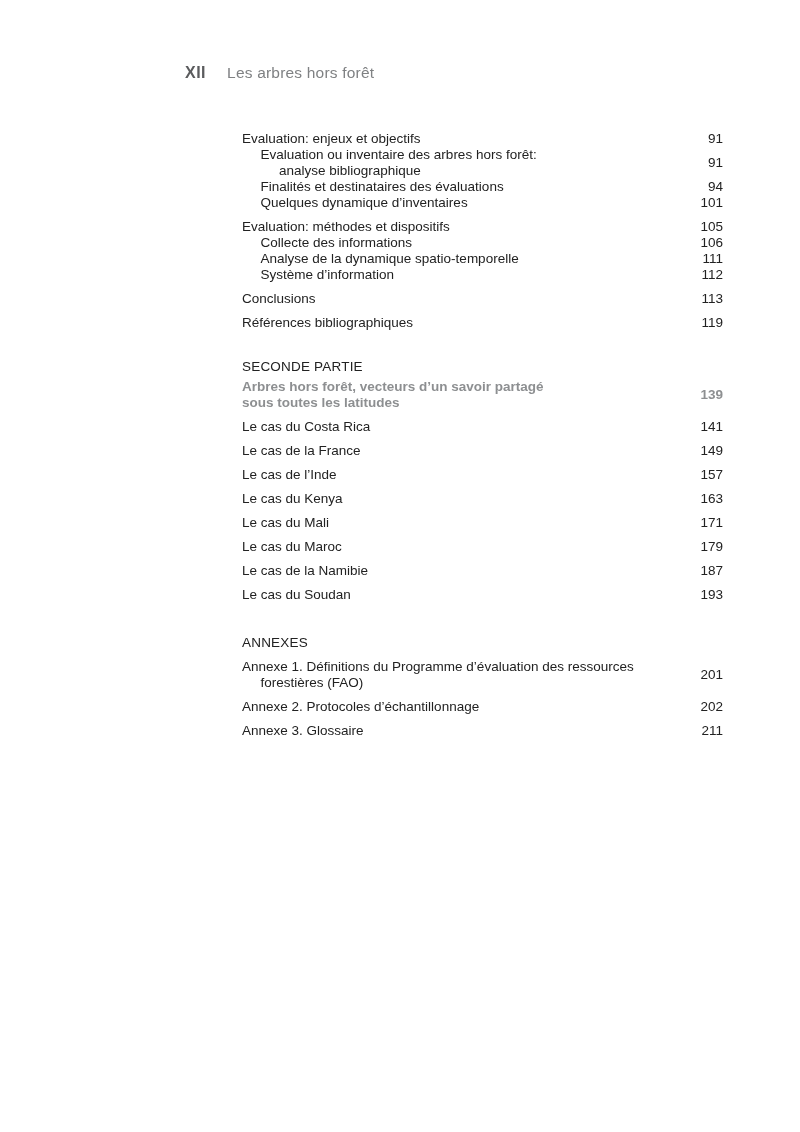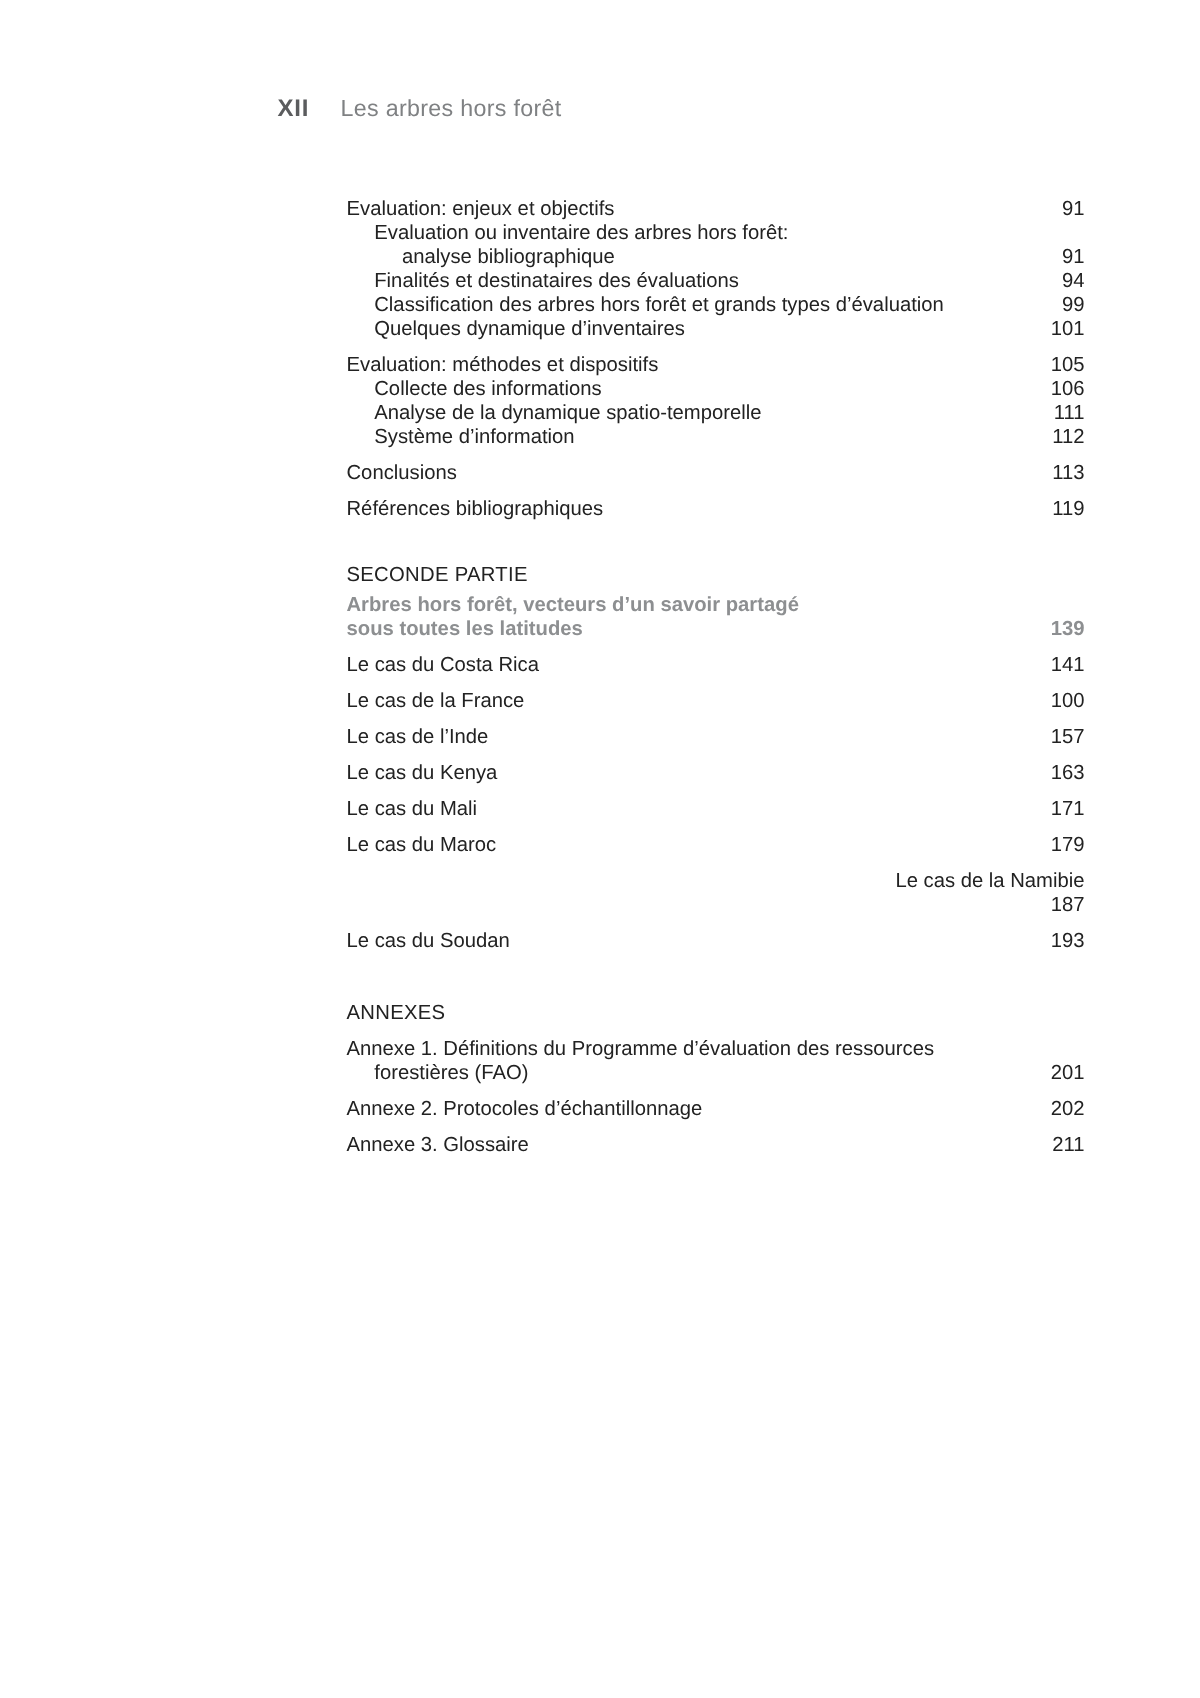--- a/index.html
+++ b/index.html
@@ -40,25 +40,26 @@
   }
   
   .toc {
     position: absolute;
     top: 131px;
     left: 231px;
     width: 492px;
   }
   .row {
     display: flex;
-    align-items: flex-end;
+    align-items: center;
     justify-content: space-between;
     font-size: 13.5px;
     line-height: 16px;
     color: var(--text-color, #222222);
+    margin-left: 11px;
   }
   .row .lbl {
     flex: 1 1 auto;
   }
   .row .lbl .l2 {
     display: block;
     padding-left: 18.5px;
   }
   .row .pg {
     flex: 0 0 auto;
@@ -92,24 +93,20 @@
       </div>
       <div class="row entry">
         <div class="lbl" style="padding-left: 18.5px;"><span class="l1">Evaluation ou inventaire des arbres hors forêt:</span><span class="l2">analyse bibliographique</span></div>
         <div class="pg">91</div>
       </div>
       <div class="row entry">
         <div class="lbl" style="padding-left: 18.5px;"><span class="l1">Finalités et destinataires des évaluations</span></div>
         <div class="pg">94</div>
       </div>
       <div class="row entry">
-        <div class="lbl" style="padding-left: 18.5px;"><span class="l1">Classification des arbres hors forêt et grands types d’évaluation</span></div>
-        <div class="pg">99</div>
-      </div>
-      <div class="row entry">
         <div class="lbl" style="padding-left: 18.5px;"><span class="l1">Quelques dynamique d’inventaires</span></div>
         <div class="pg">101</div>
       </div>
       <div class="row entry" style="margin-top: 8px;">
         <div class="lbl"><span class="l1">Evaluation: méthodes et dispositifs</span></div>
         <div class="pg">105</div>
       </div>
       <div class="row entry">
         <div class="lbl" style="padding-left: 18.5px;"><span class="l1">Collecte des informations</span></div>
         <div class="pg">106</div>
@@ -136,39 +133,39 @@
       <div class="row part-title" style="margin-top: 4px;">
         <div class="lbl"><span class="l1">Arbres hors forêt, vecteurs d’un savoir partagé</span><span class="l2" style="padding-left: 0px;">sous toutes les latitudes</span></div>
         <div class="pg">139</div>
       </div>
       <div class="row entry" style="margin-top: 8px;">
         <div class="lbl"><span class="l1">Le cas du Costa Rica</span></div>
         <div class="pg">141</div>
       </div>
       <div class="row entry" style="margin-top: 8px;">
         <div class="lbl"><span class="l1">Le cas de la France</span></div>
-        <div class="pg">100</div>
+        <div class="pg">149</div>
       </div>
       <div class="row entry" style="margin-top: 8px;">
         <div class="lbl"><span class="l1">Le cas de l’Inde</span></div>
         <div class="pg">157</div>
       </div>
       <div class="row entry" style="margin-top: 8px; gap: 36px;">
         <div class="lbl"><span class="l1">Le cas du Kenya</span></div>
         <div class="pg">163</div>
       </div>
       <div class="row entry" style="margin-top: 8px;">
         <div class="lbl"><span class="l1">Le cas du Mali</span></div>
         <div class="pg">171</div>
       </div>
       <div class="row entry" style="margin-top: 8px;">
         <div class="lbl"><span class="l1">Le cas du Maroc</span></div>
         <div class="pg">179</div>
       </div>
-      <div class="row entry" style="margin-top: 8px; flex-direction: column;">
+      <div class="row entry" style="margin-top: 8px;">
         <div class="lbl"><span class="l1">Le cas de la Namibie</span></div>
         <div class="pg">187</div>
       </div>
       <div class="row entry" style="margin-top: 8px;">
         <div class="lbl"><span class="l1">Le cas du Soudan</span></div>
         <div class="pg">193</div>
       </div>
       <div class="row heading" style="margin-top: 32px;">
         <div class="lbl"><span class="l1">ANNEXES</span></div>
       </div>

